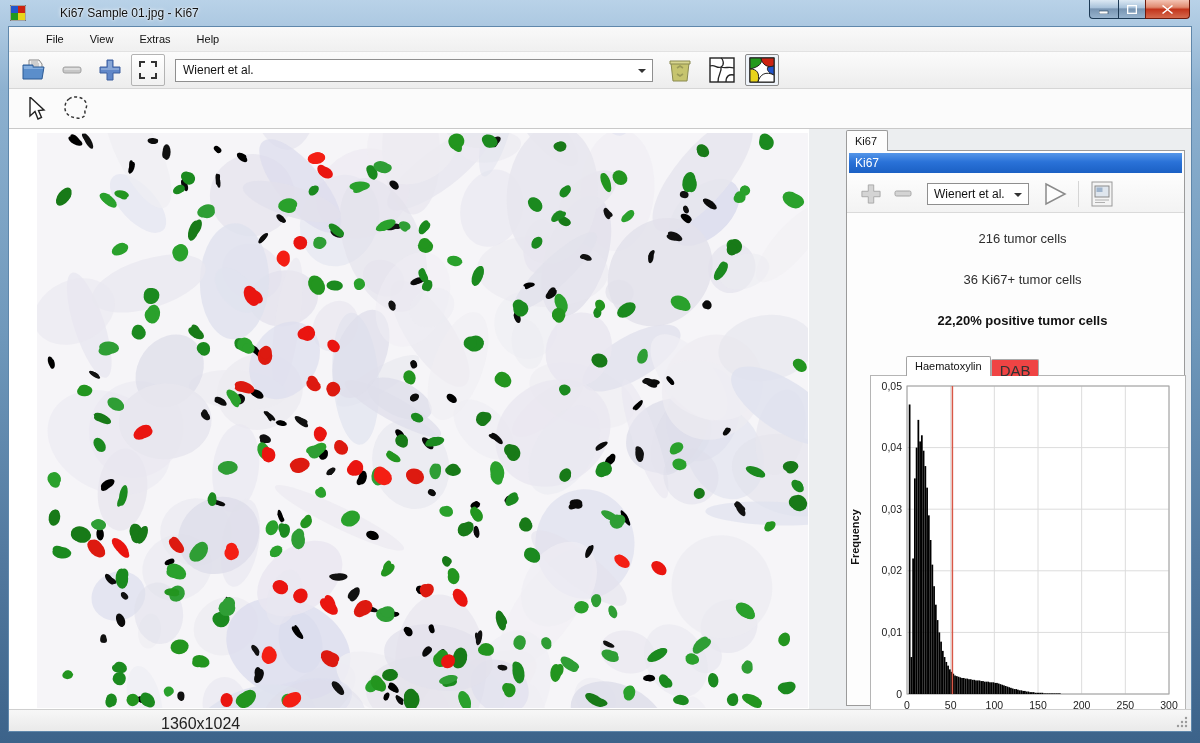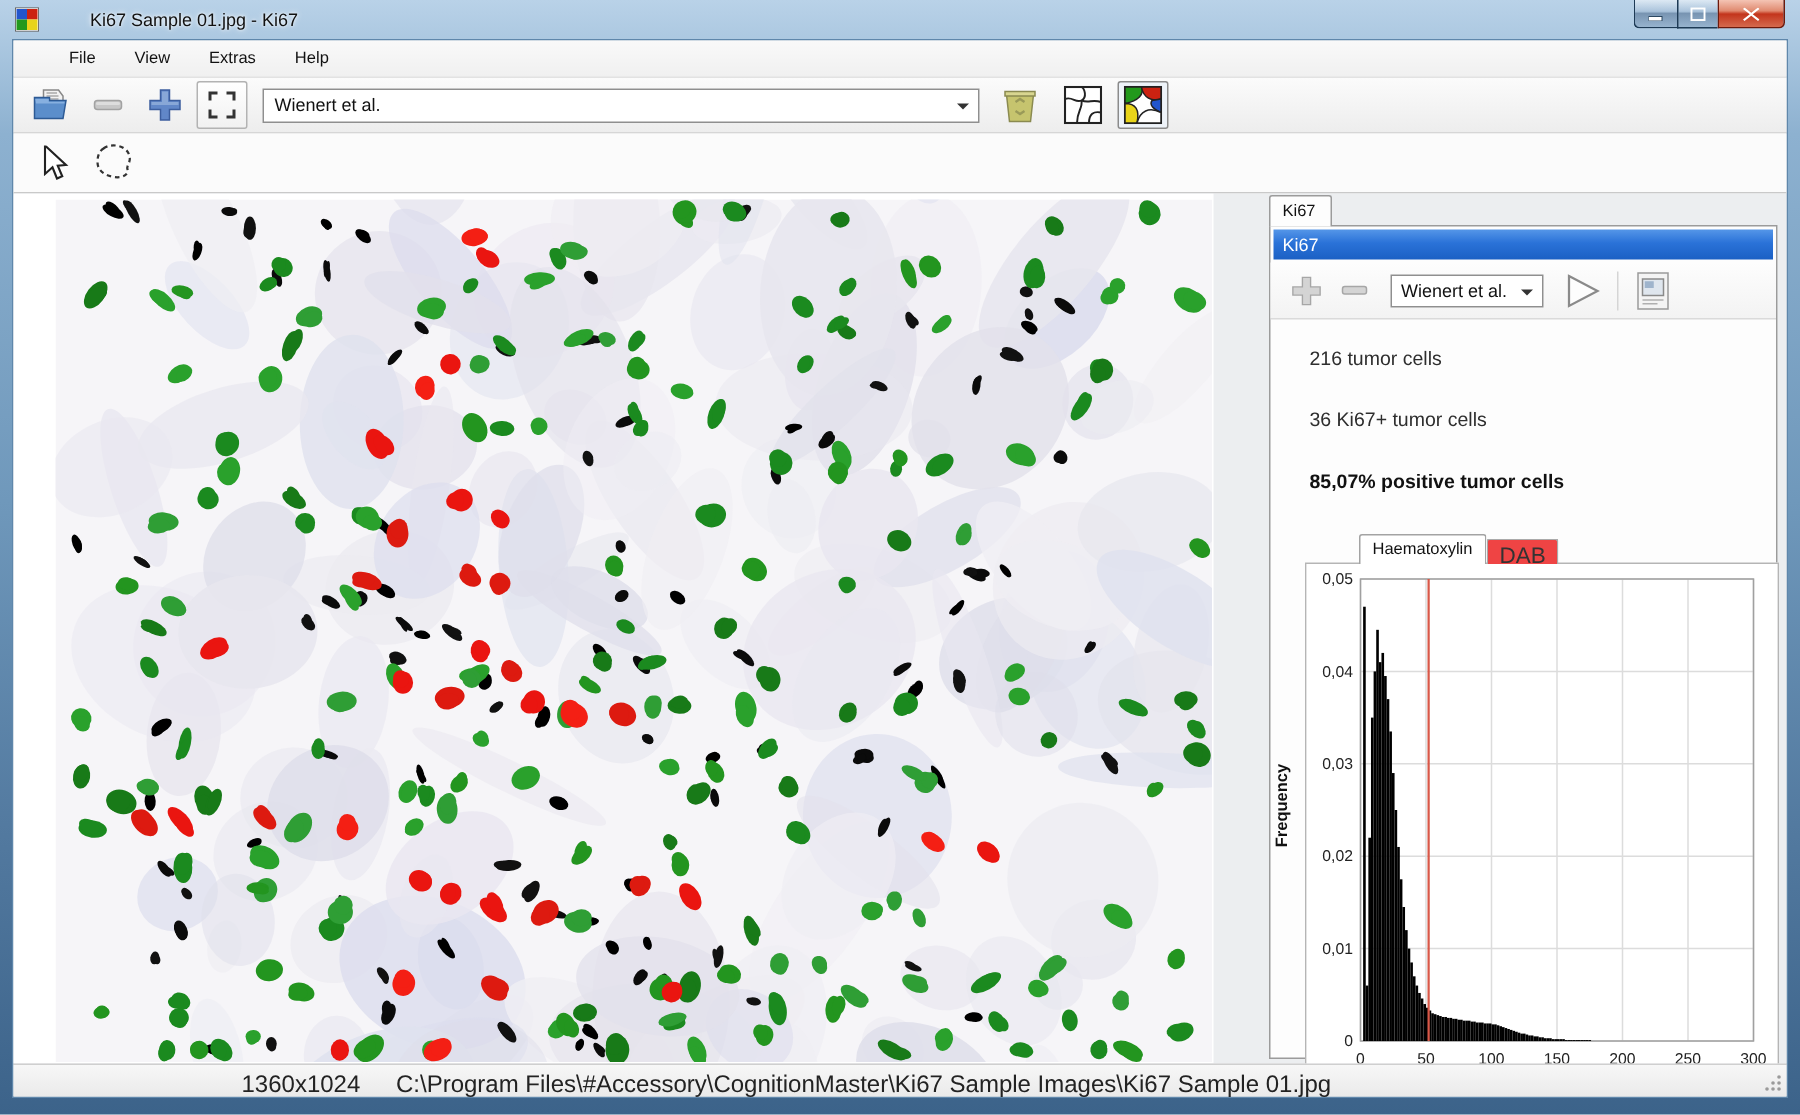--- a/index.html
+++ b/index.html
@@ -36,21 +36,21 @@
   #image-svg { position:absolute; left:28px; top:4px; }
   
   .panel { position:absolute; left:837px; right:6px; top:0; bottom:3px; }
   .panel-tab { position:absolute; left:0; top:1px; height:21px; padding:4px 10px 0 8px; background:#fdfdfd; border:1px solid #9b9b9b; border-bottom:none; font-size:11px; color:#111; z-index:2; border-radius:2px 2px 0 0; }
   .panel-page { position:absolute; left:0; right:0; top:21px; bottom:0; background:#fdfdfd; border:1px solid #9b9b9b; }
   .group-header { margin:2px; height:20px; background:linear-gradient(180deg,#5596e8 0%,#2a72d8 45%,#1b60c4 100%); color:#fff; font-size:12px; display:flex; align-items:center; padding-left:6px; }
   .ptoolbar { height:38px; border-bottom:1px solid #dadada; background:linear-gradient(#fdfdfd,#f3f3f3); display:flex; align-items:center; padding-left:8px; }
   .pt-btn { width:32px; height:28px; display:flex; align-items:center; justify-content:center; }
   .combo-small { width:102px; height:22px; margin-left:8px; padding-left:6px; }
   .pt-sep { width:1px; height:26px; background:#d5d5d5; margin:0 7px; }
-  .stats { padding:18px 12px 0 26px; }
+  .stats { padding:18px 12px 0 26px;text-align:center; }
   .stat-line { font-size:13px; color:#2e2e2e; margin-bottom:26px; }
   .stat-bold { font-weight:bold; color:#111; }
   .subtabs { position:absolute; left:23px; top:205px; display:flex; align-items:flex-end; z-index:2;padding-left:36px; }
   .subtab-active { height:20px; background:#fff; border:1px solid #a3a3a3; border-bottom:none; font-size:11px; padding:3px 8px 0 8px; color:#111; border-radius:2px 2px 0 0; }
   .subtab-inactive { height:17px; background:#ef4444; border:1px solid #aaaaaa; border-bottom:none; font-size:15px; padding:2px 8px 0 8px; color:#333; border-radius:2px 2px 0 0; }
   .chart-box { position:absolute; left:23px; top:224px; width:316px; height:347px; border:1px solid #b5b5b5; background:#fff; }
   .freq-label { position:absolute; left:-52px; top:380px; width:120px; text-align:center; font-size:11px; font-weight:bold; color:#111; transform:rotate(-90deg); }
   
   .statusbar { height:22px; background:linear-gradient(#f7f7f7,#eaeaea); border-top:1px solid #cfcfcf; position:relative; font-size:16px; color:#222; }
   .status-dims { position:absolute; left:152px; top:5px; }
@@ -1616,21 +1616,21 @@
                 <rect x="4" y="5" width="14" height="11" fill="#dfe6ee" stroke="#8a8a8a"></rect>
                 <rect x="5.5" y="6.5" width="6" height="4.5" fill="#9fb4cc"></rect>
                 <path d="M4 19 L18 19 M4 21.5 L14 21.5" stroke="#b0b0b0"></path>
               </svg>
             </div>
           </div>
 
           <div class="stats">
             <div class="stat-line">216 tumor cells</div>
             <div class="stat-line">36 Ki67+ tumor cells</div>
-            <div class="stat-line stat-bold">85,07% positive tumor cells</div>
+            <div class="stat-line stat-bold">22,20% positive tumor cells</div>
           </div>
 
           <div class="subtabs">
             <div class="subtab-active">Haematoxylin</div>
             <div class="subtab-inactive">DAB</div>
           </div>
 
           <div class="chart-box">
             <svg id="chart-svg" width="314" height="345" viewBox="0 0 314 345">
                 <rect x="0" y="0" width="314" height="345" fill="#ffffff"></rect>
@@ -1752,21 +1752,20 @@
               </svg>
           </div>
           <div class="freq-label">Frequency</div>
 
         </div>
       </div>
     </div>
 
     <div class="statusbar">
       <span class="status-dims">1360x1024</span>
-      <span class="status-path">C:\Program Files\#Accessory\CognitionMaster\Ki67 Sample Images\Ki67 Sample 01.jpg</span>
       <svg class="resize-grip" viewBox="0 0 12 12">
         <circle cx="10" cy="2" r="1.2" fill="#9a9a9a"></circle>
           <circle cx="10" cy="6" r="1.2" fill="#9a9a9a"></circle>
           <circle cx="6" cy="6" r="1.2" fill="#9a9a9a"></circle>
         <circle cx="10" cy="10" r="1.2" fill="#9a9a9a"></circle>
           <circle cx="6" cy="10" r="1.2" fill="#9a9a9a"></circle>
           <circle cx="2" cy="10" r="1.2" fill="#9a9a9a"></circle>
       </svg>
     </div>
   </div>

